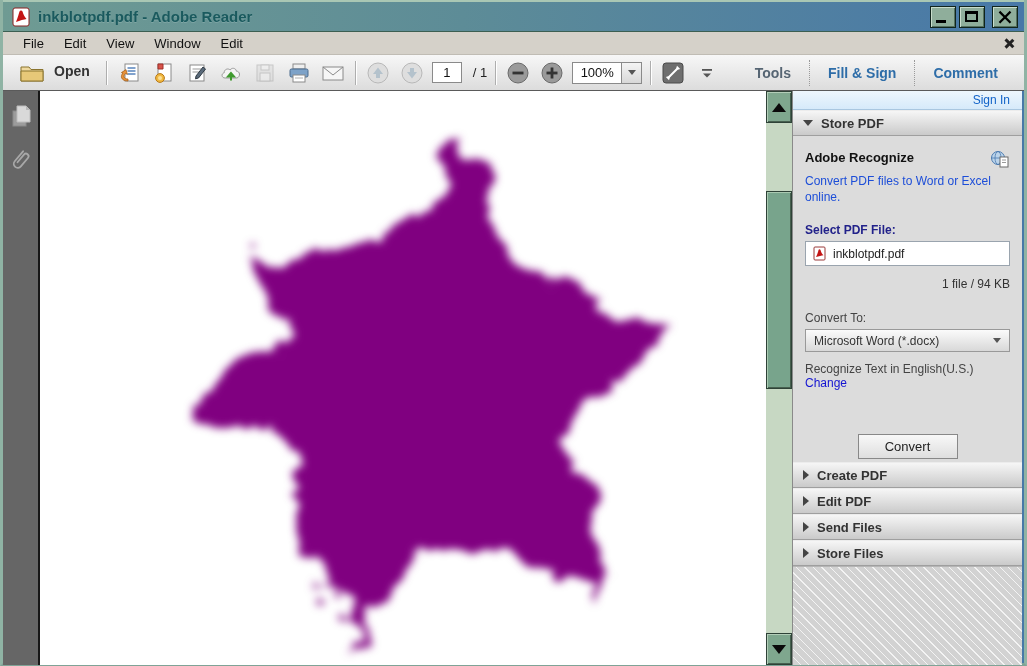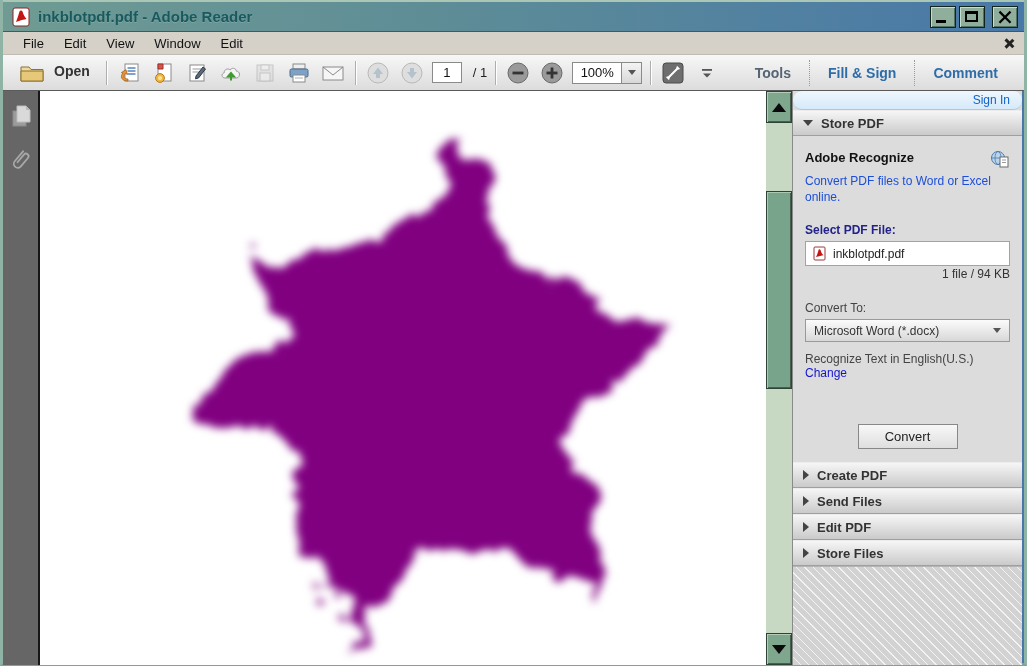--- a/index.html
+++ b/index.html
@@ -72,36 +72,36 @@
     display:flex; align-items:center; justify-content:center; cursor:pointer; }
   .arr-up { width:0; height:0; border-left:7px solid transparent; border-right:7px solid transparent; border-bottom:9px solid #0a0a0a; }
   .arr-dn { width:0; height:0; border-left:7px solid transparent; border-right:7px solid transparent; border-top:9px solid #0a0a0a; }
   .strack { flex:1; position:relative; }
   .sthumb { position:absolute; left:0; right:0; top:68px; height:198px; background:#78a48c;
     border:1px solid #2e4237; box-shadow:inset 1px 1px 0 #aac9b1, inset -1px -1px 0 #46604f; cursor:grab; }
 
   
   .panel { width:230px; display:flex; flex-direction:column; background:#dcdcdc; border-left:1px solid #8a8a8a; }
   .signin-bar { height:19px; background:linear-gradient(#eef7fd,#d6eafa); border-bottom:1px solid #a9c7e0;
-    display:flex; align-items:center; justify-content:flex-end; padding-right:12px;border-radius:9px; }
+    display:flex; align-items:center; justify-content:flex-end; padding-right:12px; }
   .signin-link { color:#1263c8; font-size:12px; cursor:pointer; }
   .phead { height:26px; background:linear-gradient(#f6f6f6,#cacaca); border-top:1px solid #ececec;
     border-bottom:1px solid #9f9f9f; display:flex; align-items:center; padding-left:10px; gap:8px;
     font-size:13px; font-weight:bold; color:#333; cursor:pointer; }
   .tri-exp { width:0; height:0; border-left:5px solid transparent; border-right:5px solid transparent; border-top:6px solid #444; }
   .tri-col { width:0; height:0; border-top:5px solid transparent; border-bottom:5px solid transparent; border-left:6px solid #444; }
   .pbody { height:326px; padding:14px 12px 0 12px; overflow:hidden; }
   .exp-head-row { display:flex; align-items:flex-start; justify-content:space-between; }
   .exp-heading { font-size:13px; font-weight:bold; color:#111; }
   .exp-desc { font-size:12px; color:#1d4ed8; margin-top:6px; width:190px; line-height:1.3; }
   .select-label { font-size:12px; font-weight:bold; color:#22228a; margin-top:18px; }
   .file-box { margin-top:4px; height:25px; background:#fff; border:1px solid #9aa4ae;
     display:flex; align-items:center; gap:6px; padding:0 6px; }
   .file-name { font-size:12px; color:#222; }
-  .file-meta { font-size:12px; color:#333; text-align:right; margin-top:1px; }
+  .file-meta { font-size:12px; color:#333; text-align:right; margin-top:11px; }
   .convert-label { font-size:12px; color:#444; margin-top:20px; }
   .dropdown { margin-top:4px; height:23px; border:1px solid #999; background:linear-gradient(#fbfbfb,#d8d8d8);
     display:flex; align-items:center; padding:0 8px; cursor:pointer; }
   .dropdown-value { font-size:12px; color:#333; flex:1; }
   .recognize { font-size:12px; color:#444; margin-top:10px; }
   .change-link { font-size:12px; color:#1414d2; cursor:pointer; width:max-content; }
   .convert-btn { display:block; margin:44px auto 0 auto; width:100px; height:25px;
     background:linear-gradient(#f8f8f8,#dedede); border:1px solid #888; font-size:13px; color:#222;
     font-family:"Liberation Sans", sans-serif; cursor:pointer; }
   .hatch { flex:1; border-top:1px solid #b5b5b5;
@@ -371,25 +371,25 @@
 
         <button class="convert-btn">Convert</button>
       </div>
 
       <div class="phead">
         <span class="tri-col"></span>
         <span>Create PDF</span>
       </div>
       <div class="phead">
         <span class="tri-col"></span>
+        <span>Edit PDF</span>
+      </div>
+      <div class="phead">
+        <span class="tri-col"></span>
         <span>Send Files</span>
-      </div>
-      <div class="phead">
-        <span class="tri-col"></span>
-        <span>Edit PDF</span>
       </div>
       <div class="phead">
         <span class="tri-col"></span>
         <span>Store Files</span>
       </div>
 
       <div class="hatch"></div>
     </div>
   </div>
 </div>

